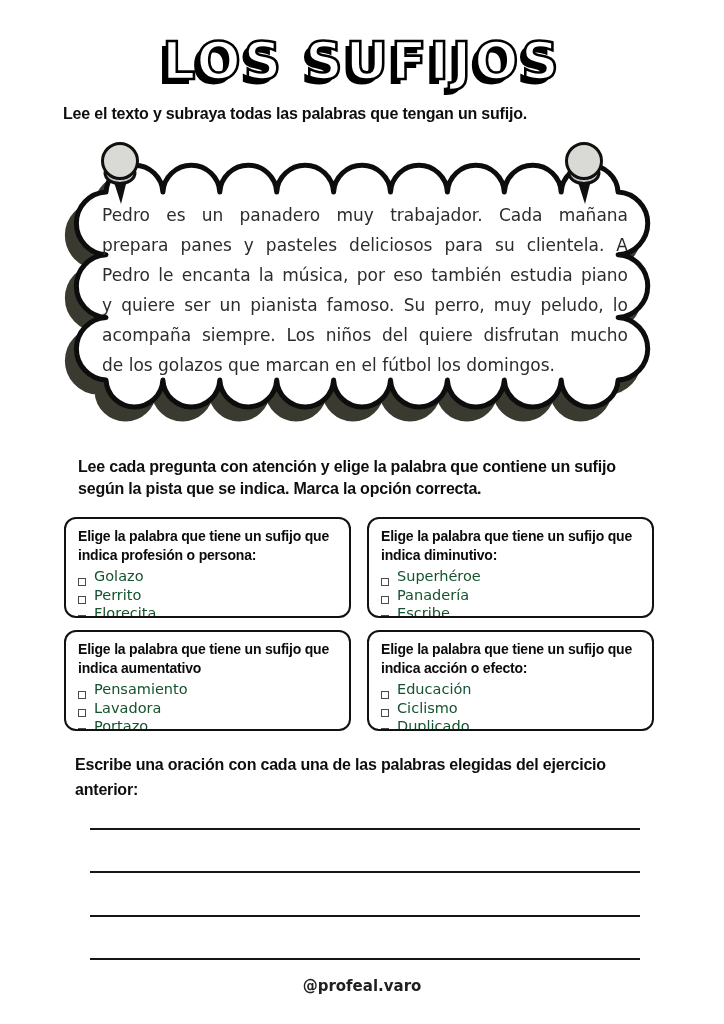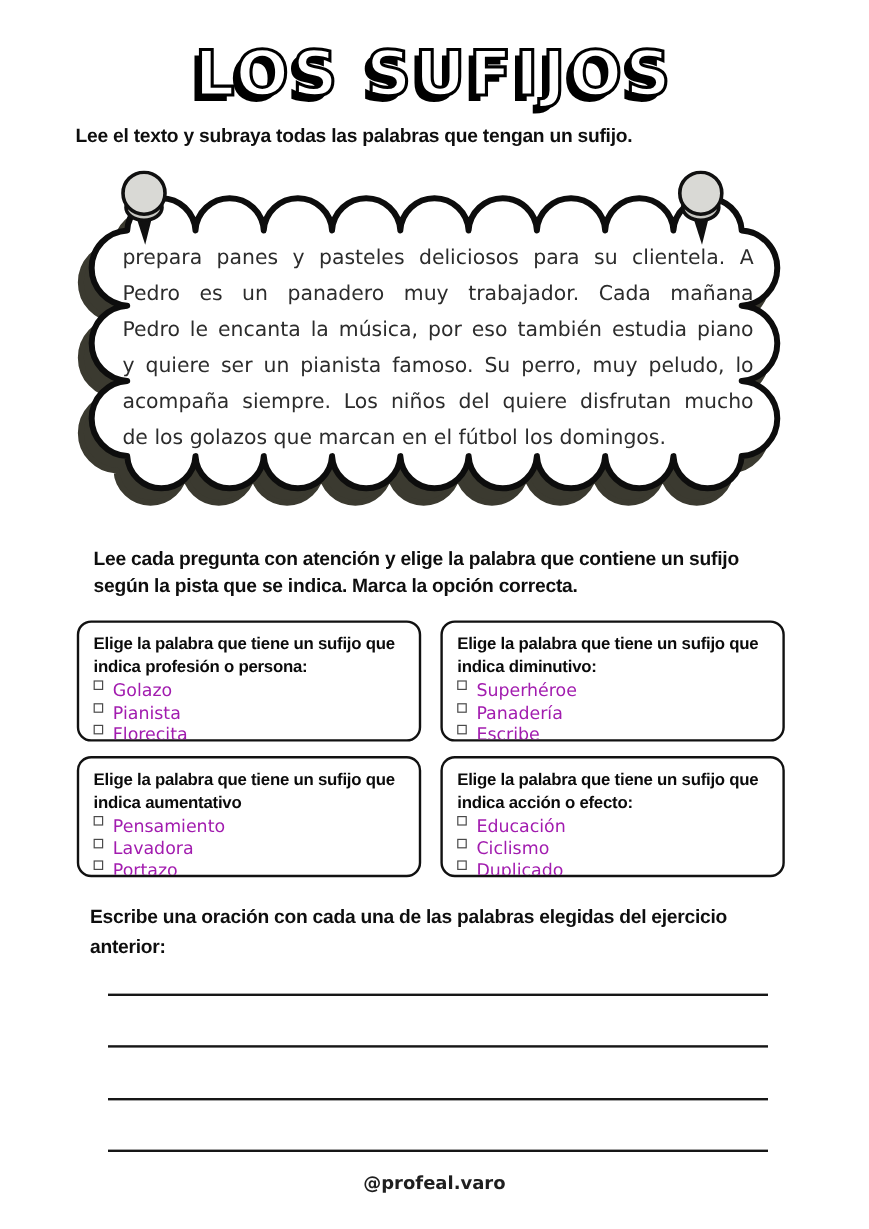--- a/index.html
+++ b/index.html
@@ -81,23 +81,23 @@
     font-size: 14px;
     line-height: 18.5px;
     color: #0b0b0b;
     letter-spacing: -0.2px;
   }
   .opts { margin-top: 3px; }
   .opt {
     font-family: "DejaVu Sans", sans-serif;
     font-size: 14.5px;
     line-height: 18.5px;
-    color: #a21caf;
+    color: #14532d;
     display: flex;
-    align-items: flex-start;
+    align-items: flex-end;
   }
   .cbx {
     display: inline-block;
     width: 8px; height: 8px;
     border: 1.5px solid #4a4a4a;
     margin-right: 8px;
     background: #fff;
     flex: 0 0 auto;
   }
 
@@ -163,43 +163,43 @@
       <ellipse cx="26" cy="31" rx="15" ry="10.5" fill="#c7c7c2" stroke="#101010" stroke-width="3"></ellipse>
       <circle cx="26" cy="19" r="17.5" fill="#d9d9d5" stroke="#101010" stroke-width="3"></circle>
     </svg>
     <svg class="pin" id="pin-right" viewBox="0 0 52 70">
       <path d="M18,34 L34,34 L27,62 Z" fill="#101010"></path>
       <ellipse cx="26" cy="31" rx="15" ry="10.5" fill="#c7c7c2" stroke="#101010" stroke-width="3"></ellipse>
       <circle cx="26" cy="19" r="17.5" fill="#d9d9d5" stroke="#101010" stroke-width="3"></circle>
     </svg>
 
     <div id="cloud-text">
+      <div class="jline">Pedro es un panadero muy trabajador. Cada mañana</div>
       <div class="jline">prepara panes y pasteles deliciosos para su clientela. A</div>
-      <div class="jline">Pedro es un panadero muy trabajador. Cada mañana</div>
       <div class="jline">Pedro le encanta la música, por eso también estudia piano</div>
       <div class="jline">y quiere ser un pianista famoso. Su perro, muy peludo, lo</div>
       <div class="jline">acompaña siempre. Los niños del quiere disfrutan mucho</div>
       <div class="lastline">de los golazos que marcan en el fútbol los domingos.</div>
     </div>
   </div>
 
   <p class="instr" id="instr2">Lee cada pregunta con atención y elige la palabra que contiene un sufijo según la pista que se indica. Marca la opción correcta.</p>
 
   <div id="qgrid">
 
     <div class="qbox">
       <div class="qprompt">Elige la palabra que tiene un sufijo que indica profesión o persona:</div>
       <div class="opts">
         <div class="opt">
             <span class="cbx"></span>
             <span>Golazo</span>
           </div>
         <div class="opt">
             <span class="cbx"></span>
-            <span>Pianista</span>
+            <span>Perrito</span>
           </div>
         <div class="opt">
             <span class="cbx"></span>
             <span>Florecita</span>
           </div>
       </div>
     </div>
 
     <div class="qbox">
       <div class="qprompt">Elige la palabra que tiene un sufijo que indica diminutivo:</div>

